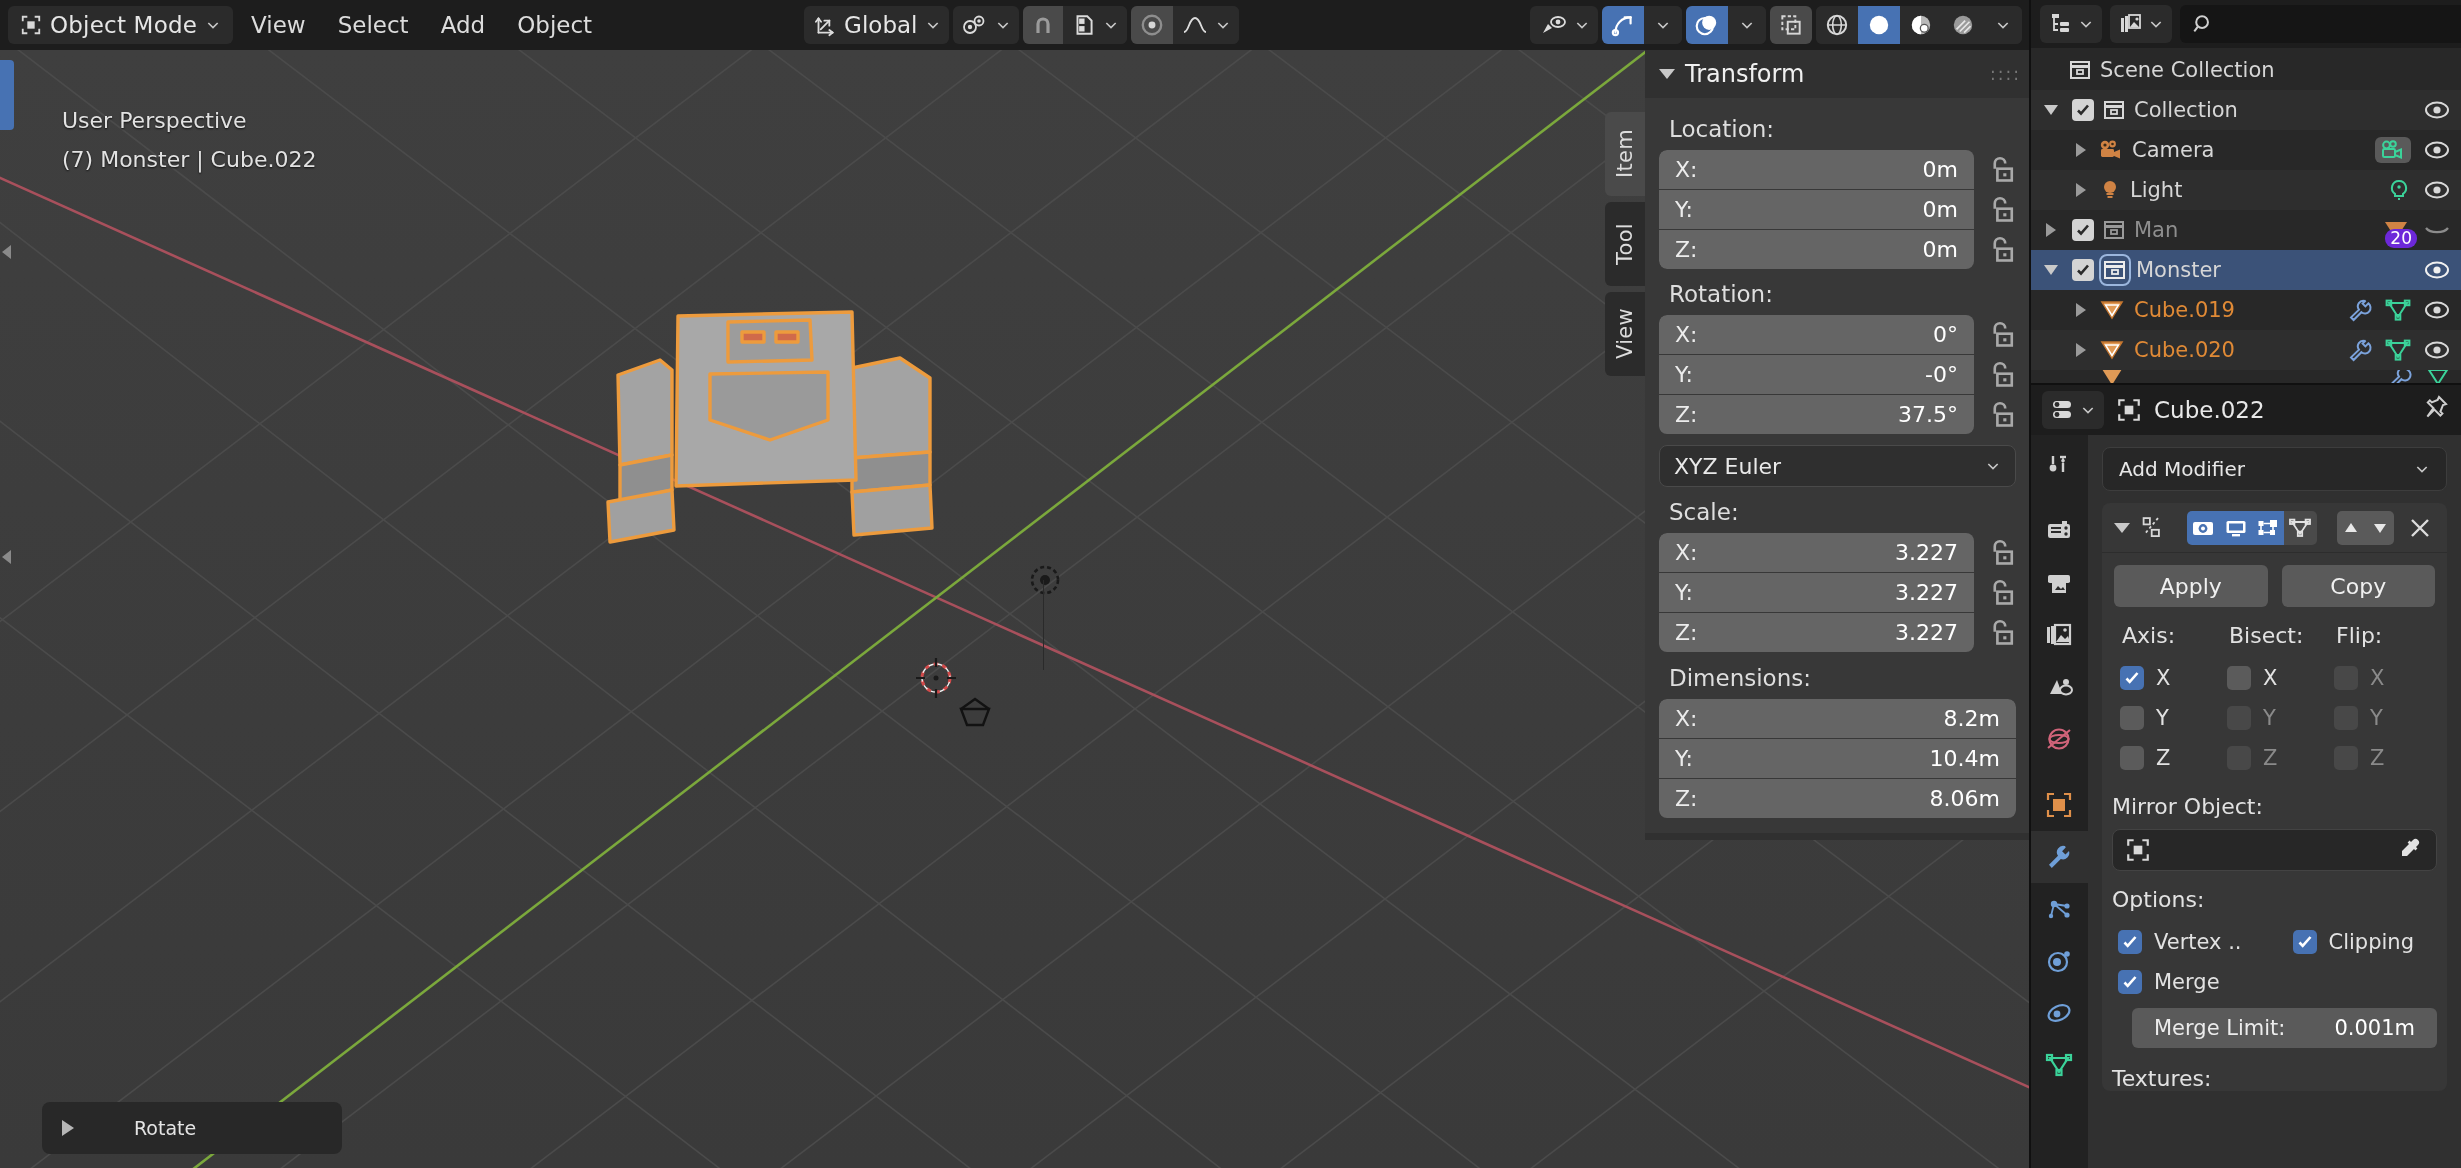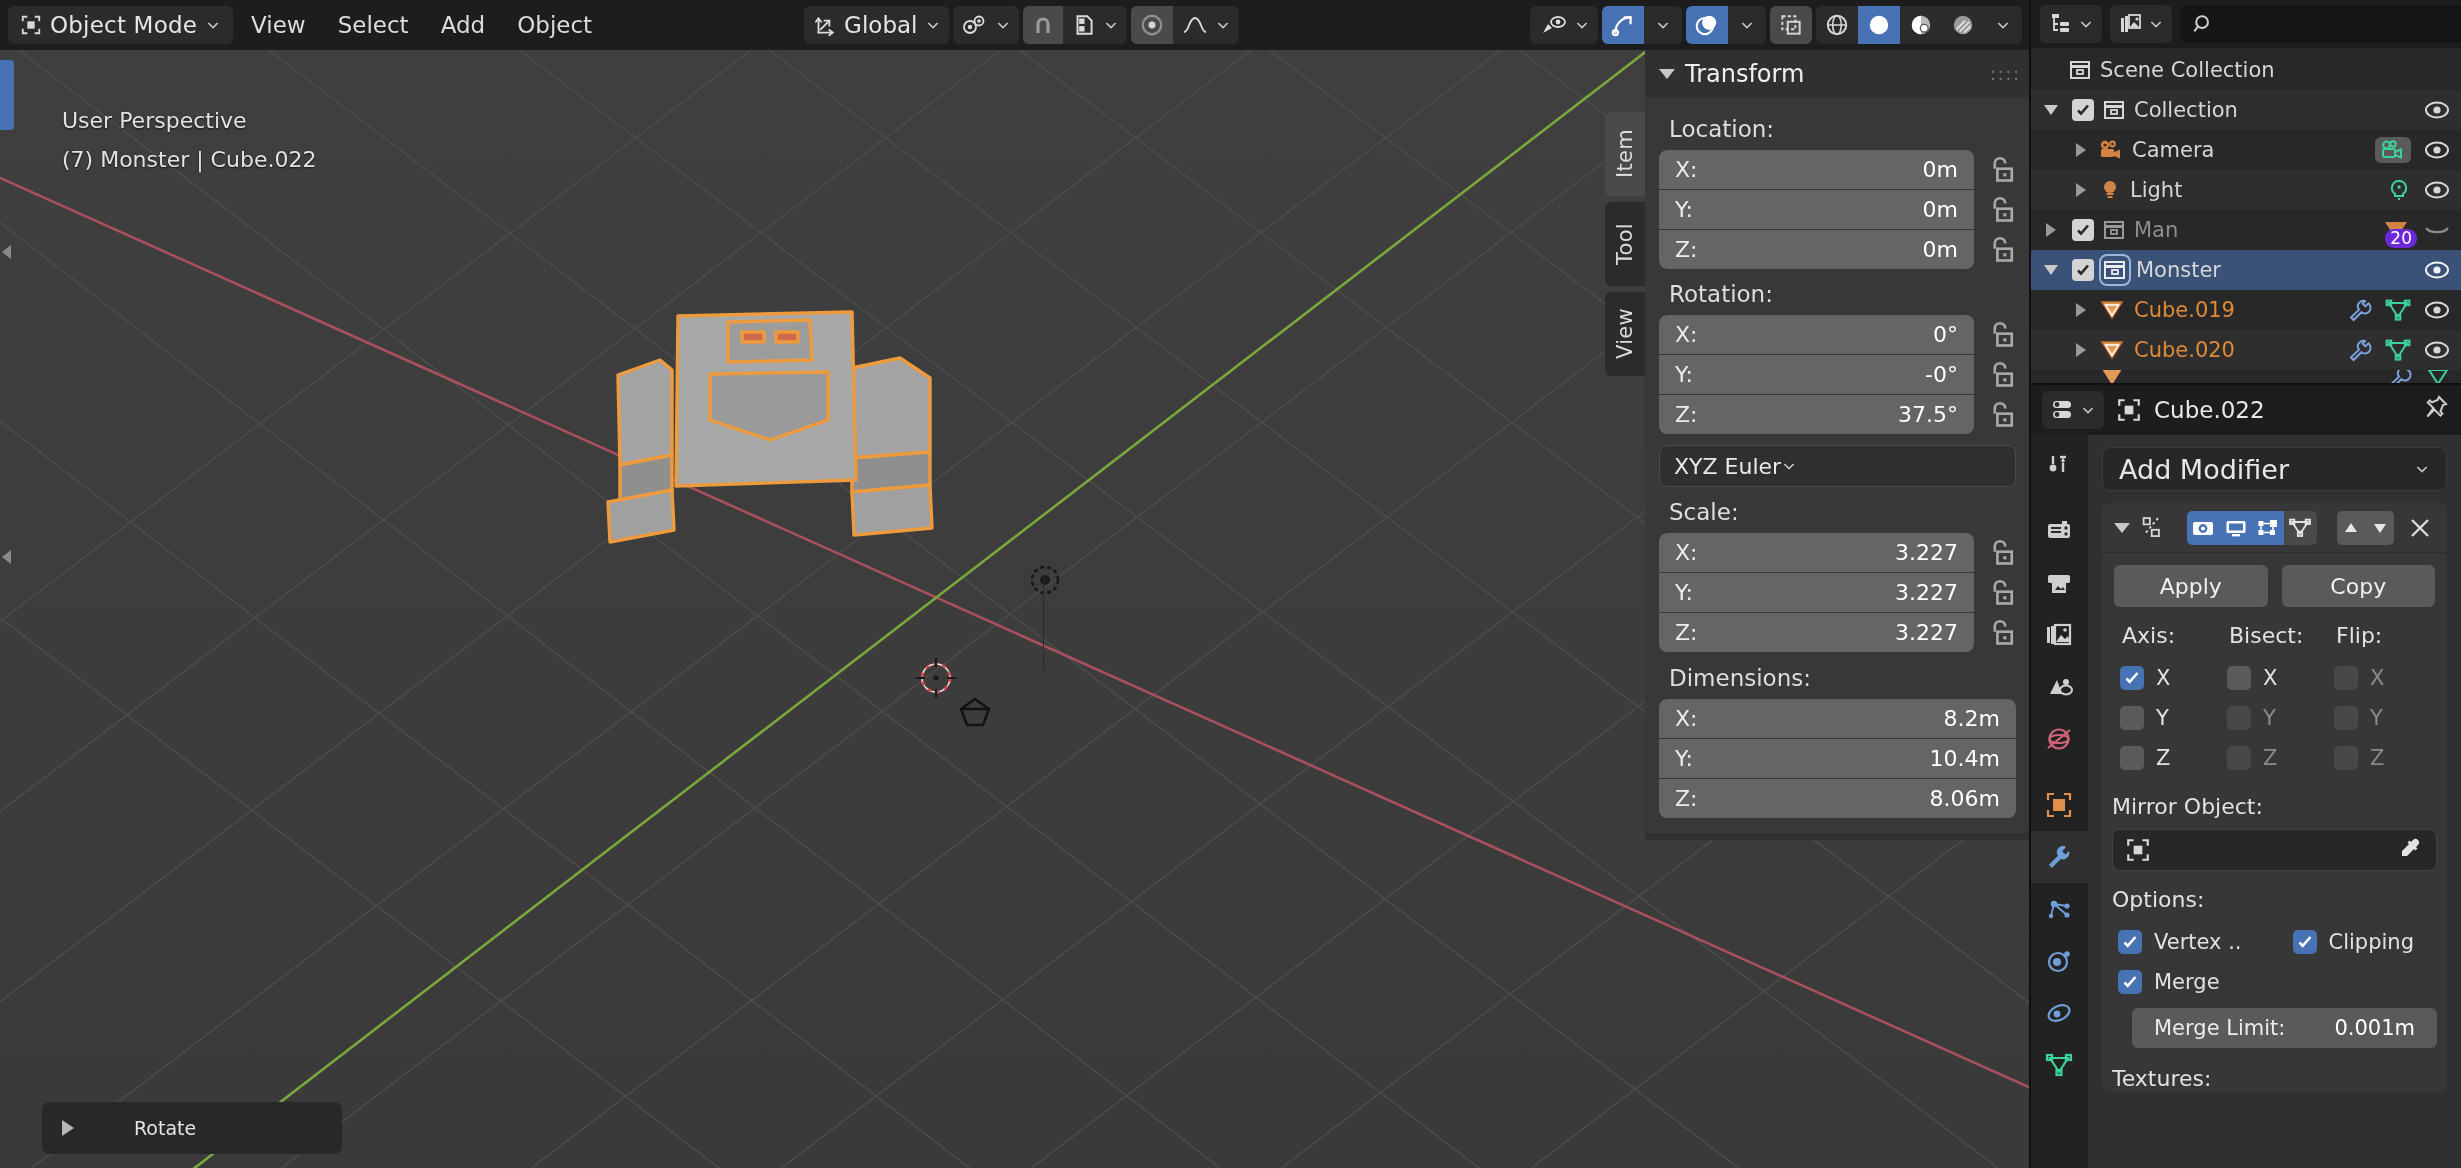--- a/index.html
+++ b/index.html
@@ -115,21 +115,21 @@
     flex: 1 1 auto; height: 39px; background: #656565; display: flex;
     align-items: center; justify-content: space-between; padding: 0 16px;
   }
   .field .k { font-size: 22px; color: #ececec; }
   .field .v { font-size: 22px; color: #ffffff; }
   .grp-top { border-radius: 8px 8px 0 0; }
   .grp-bot { border-radius: 0 0 8px 8px; margin-bottom: 0; }
   .lock { width: 32px; height: 34px; flex: none; }
   .dropdown-field {
     height: 42px; background: #2f2f2f; border: 1px solid #4a4a4a; border-radius: 8px;
-    display: flex; align-items: center; 
+    display: flex; align-items: center; justify-content: space-between;
     padding: 0 14px; margin: 10px 0 4px 0;
   }
   .dropdown-field .k { font-size: 22px; color: #e9e9e9; }
 
   
   .ntabs { position: absolute; right: 385px; top: 62px; width: 40px; }
   .ntab {
     width: 40px; height: 84px; background: #2b2b2b; border-radius: 6px 0 0 6px;
     margin-bottom: 6px; display: flex; align-items: center; justify-content: center;
   }
@@ -202,21 +202,21 @@
   .ptab.active { background: #303030; }
   .ptab.gap { height: 14px; }
   .props-body {
     position: absolute; left: 58px; top: 50px; right: 0; bottom: 0;
     padding: 12px 14px; overflow: hidden;
   }
   .add-mod {
     height: 44px; background: #272727; border: 1px solid #3d3d3d; border-radius: 8px;
     display: flex; align-items: center; justify-content: space-between; padding: 0 16px;
   }
-  .add-mod .k { font-size: 27px; color: #e7e7e7; }
+  .add-mod .k { font-size: 20px; color: #e7e7e7; }
   .mod-card { margin-top: 12px; background: #373737; border-radius: 8px; }
   .mod-head {
     display: flex; align-items: center; gap: 10px; height: 50px; padding: 0 12px;
     border-bottom: 1px solid #2d2d2d;
   }
   .mod-name-field {
     flex: 1 1 auto; height: 32px; background: #1d1d1d; border-radius: 5px; max-width: 62px;
   }
   .togglebar { display: flex; border-radius: 5px; overflow: hidden; }
   .tg { width: 36px; height: 34px; display: flex; align-items: center; justify-content: center;

